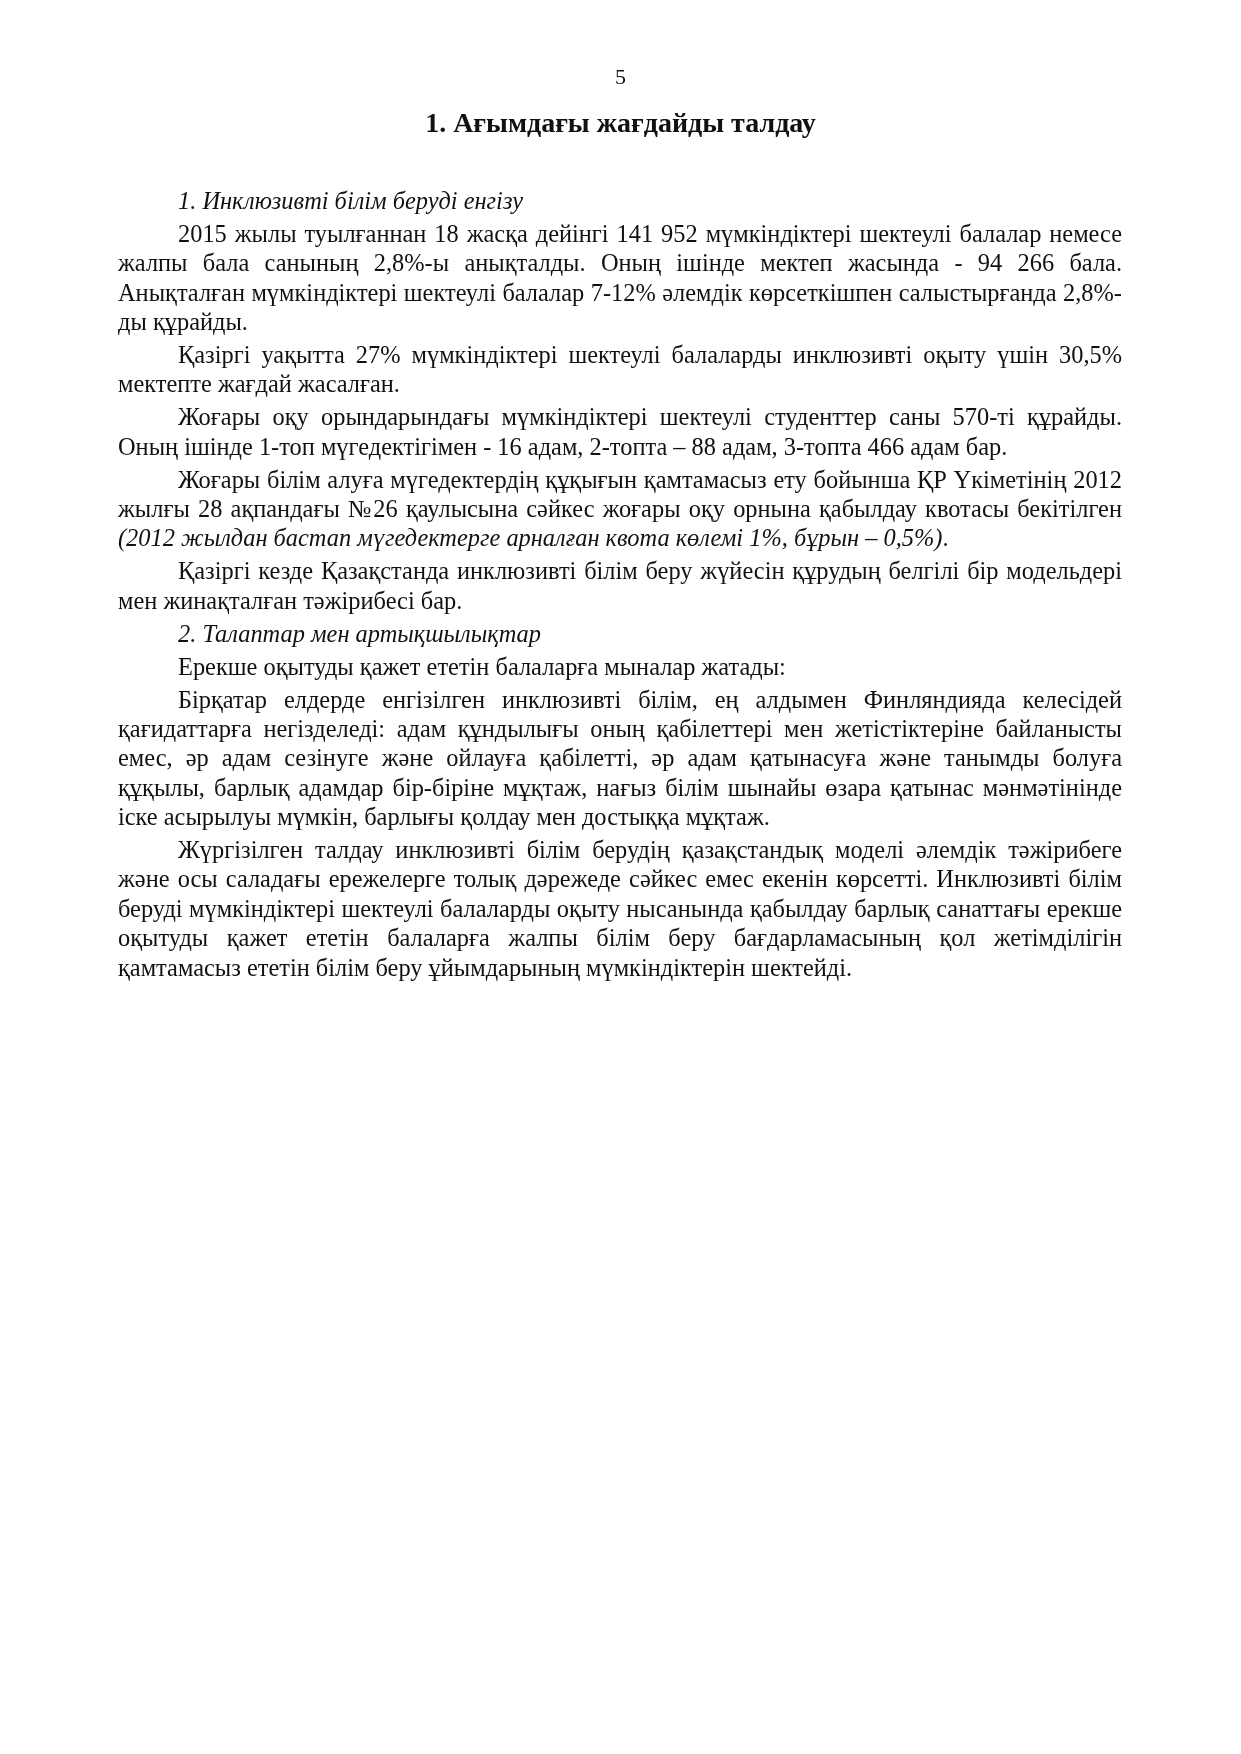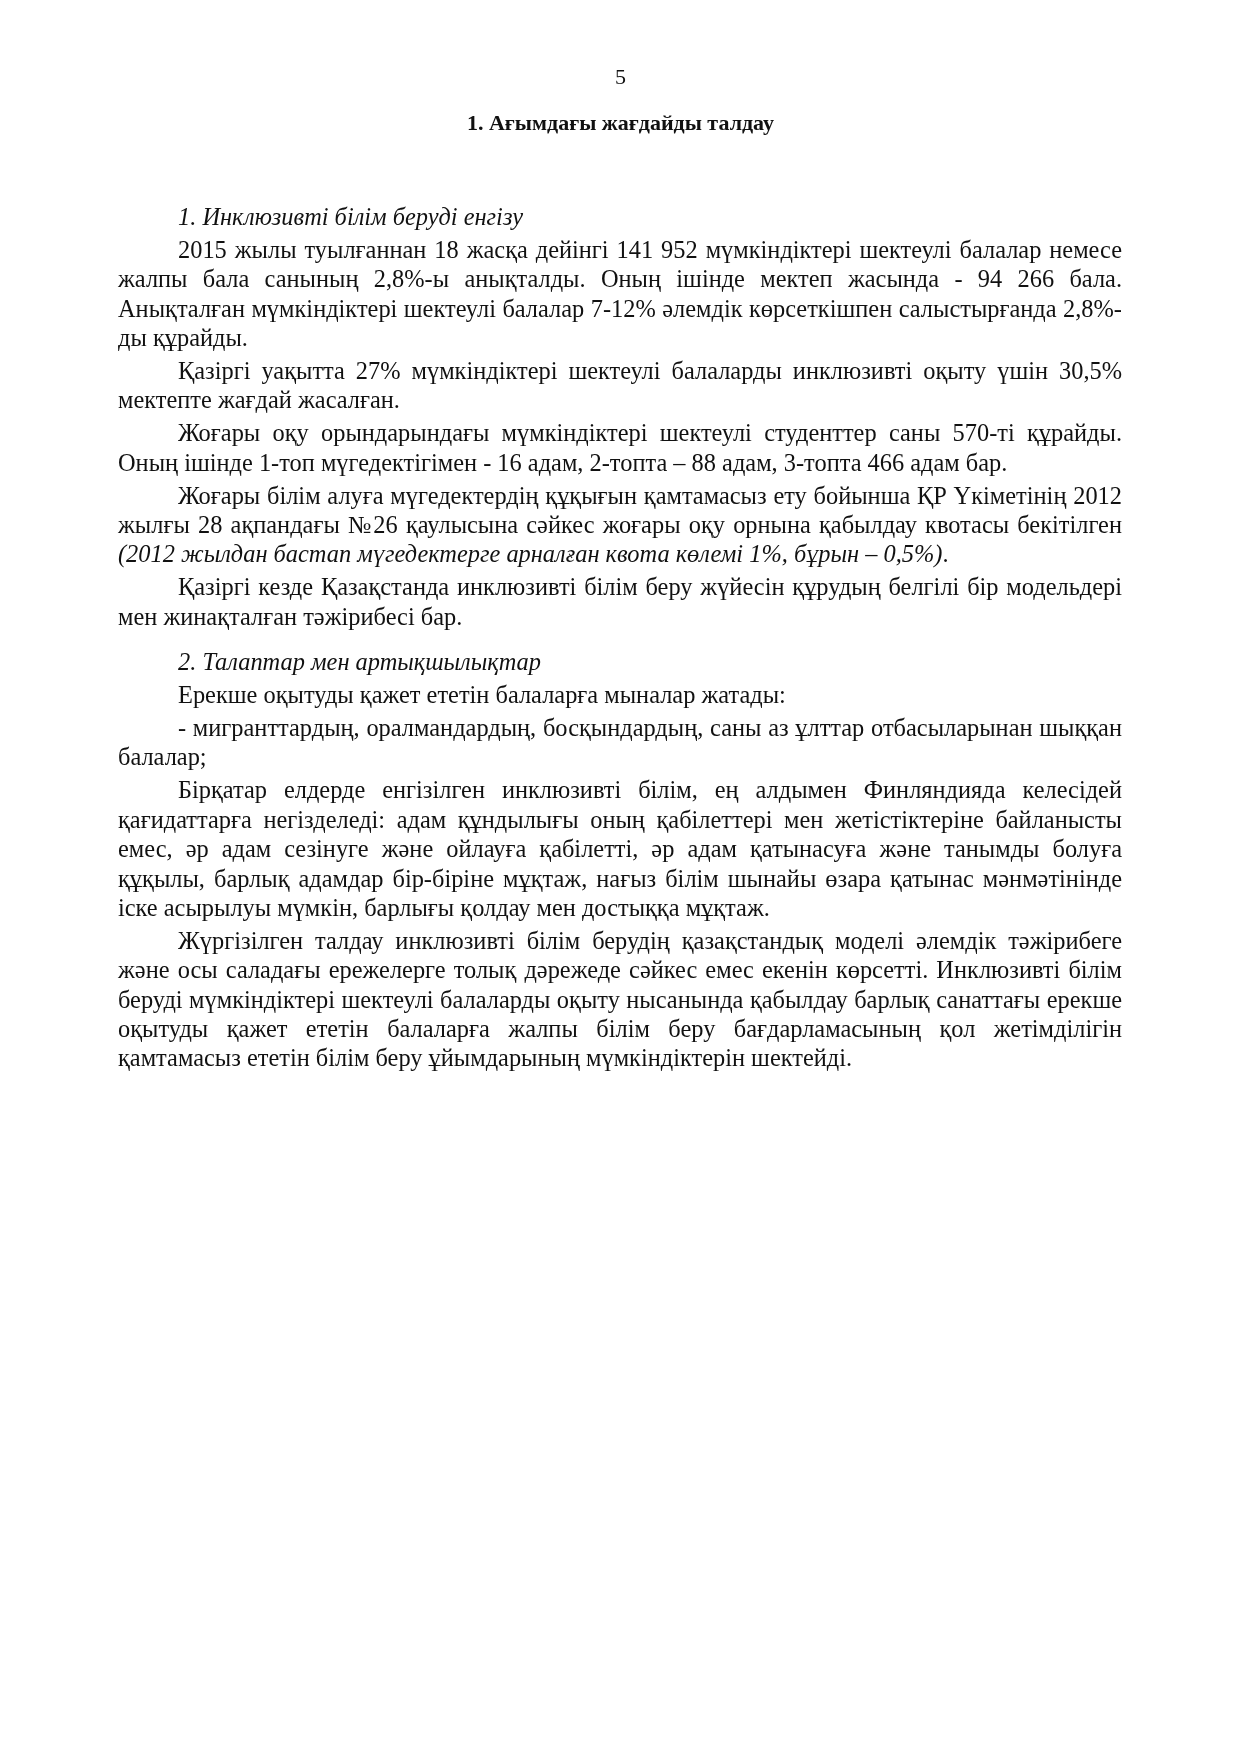--- a/index.html
+++ b/index.html
@@ -30,41 +30,40 @@
       text-align: center;
       font-size: 22px;
       line-height: 26px;
     }
     .section-title {
       position: absolute;
       top: 108px;
       left: 0;
       width: 1241px;
       text-align: center;
-      font-size: 22px;
+      font-size: 28px;
       font-weight: bold;
       line-height: 30px;
     }
     .body {
       position: absolute;
       top: 186px;
       left: 118px;
       width: 1004px;
       font-size: 24.4px;
       line-height: 29.4px;
     }
     .body p {
       margin: 0 0 3.5px 0;
       text-indent: 60px;
       text-align: justify;
     }
     .body p.sub {
       font-style: italic;
       text-align: left;
-      margin-top: 16px;
     }
     .ital {
       font-style: italic;
       margin-top: 48px;
     }
   </style>
 </head>
 <body>
 
 <div class="page">
@@ -73,17 +72,16 @@
 
   <div class="body">
     <p class="sub">1. Инклюзивті білім беруді енгізу</p>
     <p>2015 жылы туылғаннан 18 жасқа дейінгі 141 952 мүмкіндіктері шектеулі балалар немесе жалпы бала санының 2,8%-ы анықталды. Оның ішінде мектеп жасында - 94 266 бала. Анықталған мүмкіндіктері шектеулі балалар 7-12% әлемдік көрсеткішпен салыстырғанда 2,8%-ды құрайды.</p>
     <p>Қазіргі уақытта 27% мүмкіндіктері шектеулі балаларды инклюзивті оқыту үшін 30,5% мектепте жағдай жасалған.</p>
     <p>Жоғары оқу орындарындағы мүмкіндіктері шектеулі студенттер саны 570-ті құрайды. Оның ішінде 1-топ мүгедектігімен - 16 адам, 2-топта – 88 адам, 3-топта 466 адам бар.</p>
     <p><span>Жоғары білім алуға мүгедектердің құқығын қамтамасыз ету бойынша ҚР Үкіметінің 2012 жылғы 28 ақпандағы №26 қаулысына сәйкес жоғары оқу орнына қабылдау квотасы бекітілген </span><span class="ital">(2012 жылдан бастап мүгедектерге арналған квота көлемі 1%, бұрын – 0,5%)</span><span>.</span></p>
     <p>Қазіргі кезде Қазақстанда инклюзивті білім беру жүйесін құрудың белгілі бір модельдері мен жинақталған тәжірибесі бар.</p>
     <p class="sub">2. Талаптар мен артықшылықтар</p>
     <p>Ерекше оқытуды қажет ететін балаларға мыналар жатады:</p>
-    <p>- мигранттардың, оралмандардың, босқындардың, саны аз ұлттар отбасыларынан шыққан балалар;</p>
     <p>Бірқатар елдерде енгізілген инклюзивті білім, ең алдымен Финляндияда келесідей қағидаттарға негізделеді: адам құндылығы оның қабілеттері мен жетістіктеріне байланысты емес, әр адам сезінуге және ойлауға қабілетті, әр адам қатынасуға және танымды болуға құқылы, барлық адамдар бір-біріне мұқтаж, нағыз білім шынайы өзара қатынас мәнмәтінінде іске асырылуы мүмкін, барлығы қолдау мен достыққа мұқтаж.</p>
     <p>Жүргізілген талдау инклюзивті білім берудің қазақстандық моделі әлемдік тәжірибеге және осы саладағы ережелерге толық дәрежеде сәйкес емес екенін көрсетті. Инклюзивті білім беруді мүмкіндіктері шектеулі балаларды оқыту нысанында қабылдау барлық санаттағы ерекше оқытуды қажет ететін балаларға жалпы білім беру бағдарламасының қол жетімділігін қамтамасыз ететін білім беру ұйымдарының мүмкіндіктерін шектейді.</p>
   </div>
 </div>
 
 </body></html>

